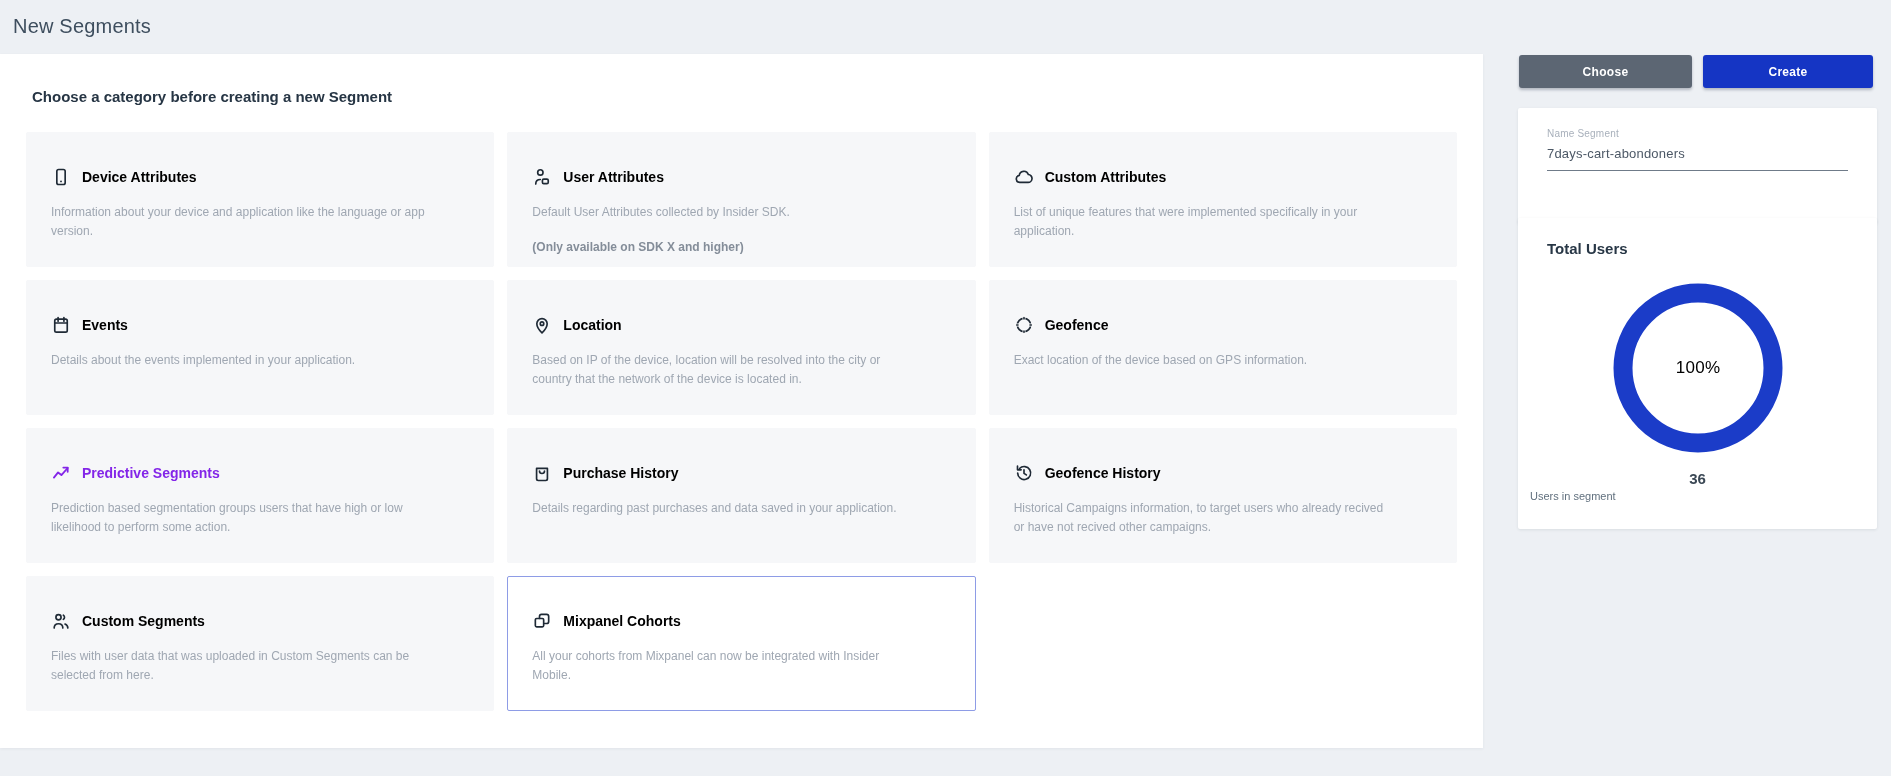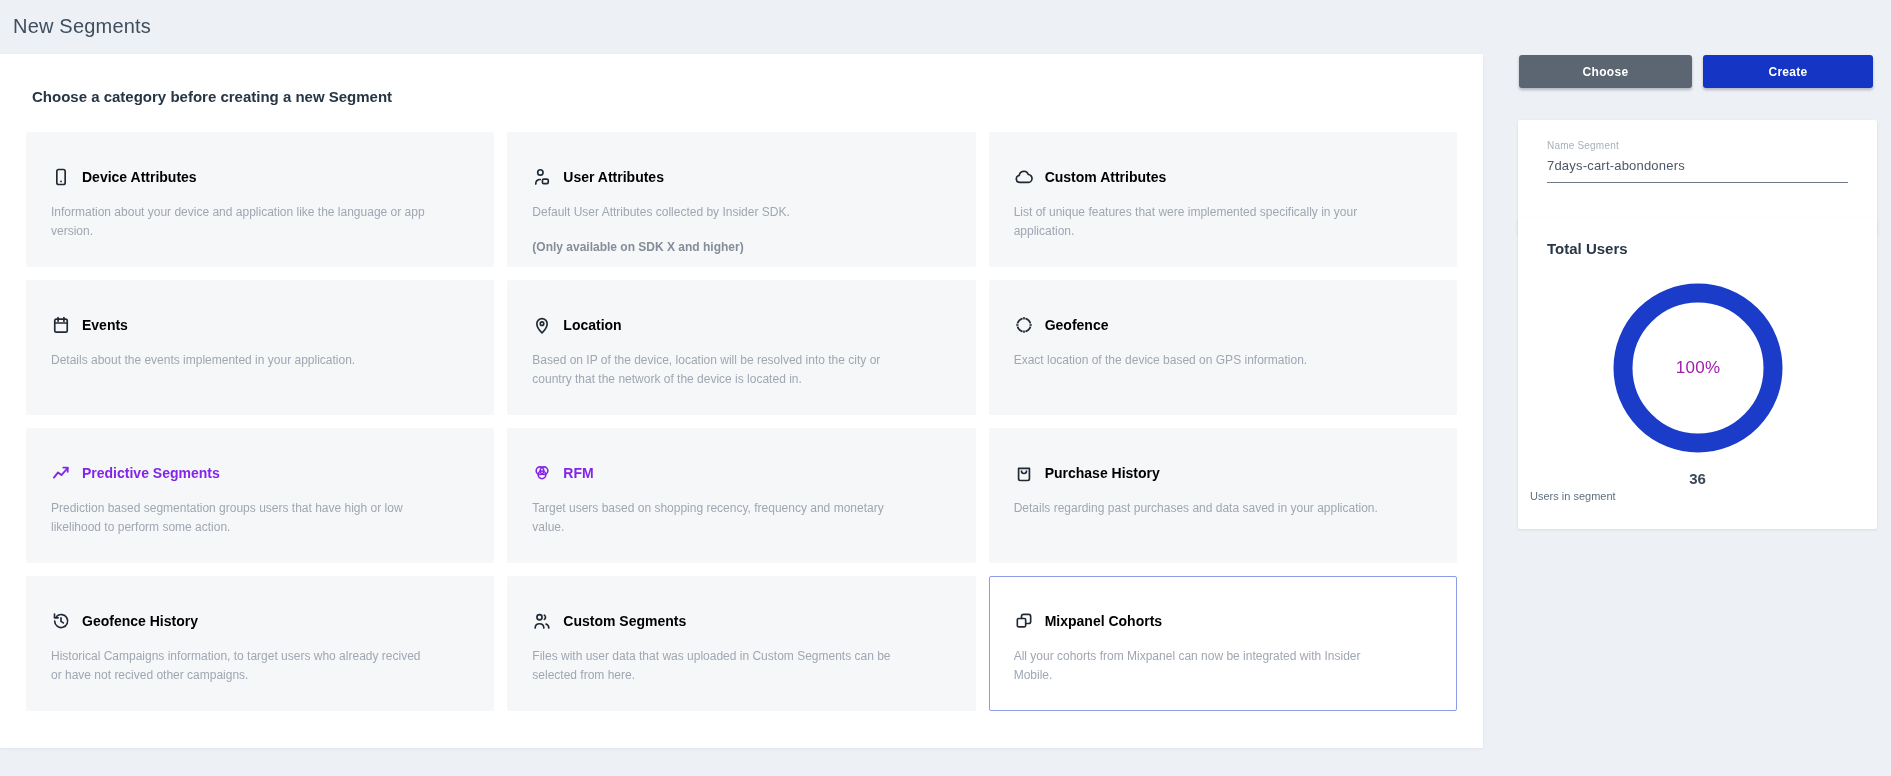--- a/index.html
+++ b/index.html
@@ -49,38 +49,38 @@
     font-family:"Liberation Sans", sans-serif;
     font-size:12px; font-weight:700; color:#ffffff; letter-spacing:.3px;
     cursor:pointer; box-shadow:0 2px 3px rgba(30,40,60,.28);
   }
   .btn-discard { left:1519px; width:173px; background:#5C6673; }
   .btn-create  { left:1703px; width:170px; background:#1535C4; }
   .side-card {
     position:absolute; left:1518px; width:359px; background:#ffffff;
     border-radius:2px; box-shadow:0 1px 3px rgba(40,55,70,.10);
   }
-  .name-card { top:120px; height:116px; padding:20px 29px 8px 29px; }
+  .name-card { top:108px; height:116px; padding:20px 29px 8px 29px; }
   .name-label { font-size:10px; color:#A8B0BB; letter-spacing:.2px; }
   .name-input {
     display:block; width:100%; margin-top:7px; padding:0 0 9px 0;
     border:none; border-bottom:1px solid #6F7B89; outline:none;
     font-family:"Liberation Sans", sans-serif;
     font-size:13px; color:#4C5866; background:transparent; letter-spacing:.2px;
   }
   .total-card { top:218px; height:311px; }
   .total-heading {
     position:absolute; left:29px; top:22px;
     font-size:15px; font-weight:700; color:#283746;
   }
   .donut-wrap { position:absolute; left:94px; top:64px; width:172px; height:172px; }
   .donut-wrap svg { width:172px; height:172px; }
   .donut-center {
     position:absolute; inset:0; display:flex; align-items:center; justify-content:center;
-    font-size:17px; font-weight:400; color:#a21caf; letter-spacing:.3px;
+    font-size:17px; font-weight:400; color:#000000; letter-spacing:.3px;
   }
   .total-count {
     position:absolute; left:0; right:0; top:252px; text-align:center;
     font-size:15px; font-weight:700; color:#3A4754;
   }
   .total-caption {
     position:absolute; left:0; right:0; top:272px; text-align:left;
     font-size:11px; color:#61707E;padding-left:12px;
   }
 </style>
@@ -175,34 +175,20 @@
     <div class="card-head">
       <span class="card-icon">
             <svg viewBox="0 0 24 24" fill="none" stroke="currentColor" stroke-width="2.2" stroke-linecap="round" stroke-linejoin="round">
               <path d="M3.5 17.5l5-6.2 4 3.2 7.5-8.5"></path>
               <path d="M14.8 5.5h5.2v5"></path>
             </svg>
           </span>
       <span class="card-title">Predictive Segments</span>
     </div>
     <div class="card-desc">Prediction based segmentation groups users that have high or low likelihood to perform some action.</div>
-
-  </div>
-      <div class="cat-card accent">
-    <div class="card-head">
-      <span class="card-icon">
-            <svg viewBox="0 0 24 24" fill="none" stroke="currentColor" stroke-width="1.9" stroke-linecap="round" stroke-linejoin="round">
-              <circle cx="9.6" cy="9.2" r="4.6"></circle>
-              <circle cx="14.4" cy="9.2" r="4.6"></circle>
-              <circle cx="12" cy="14.2" r="4.6"></circle>
-            </svg>
-          </span>
-      <span class="card-title">RFM</span>
-    </div>
-    <div class="card-desc">Target users based on shopping recency, frequency and monetary value.</div>
 
   </div>
       <div class="cat-card">
     <div class="card-head">
       <span class="card-icon">
             <svg viewBox="0 0 24 24" fill="none" stroke="currentColor" stroke-width="2" stroke-linecap="round" stroke-linejoin="round">
               <path d="M5.5 6.5h13v12.5a2 2 0 0 1-2 2h-9a2 2 0 0 1-2-2z"></path>
               <path d="M9 9.6a3 3 0 0 0 6 0"></path>
             </svg>
           </span>

